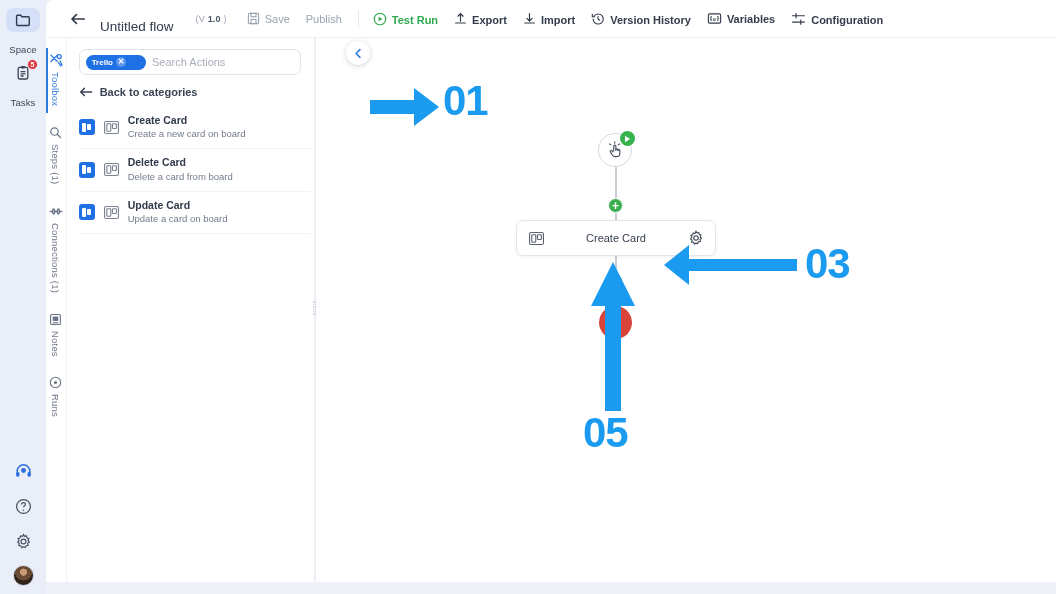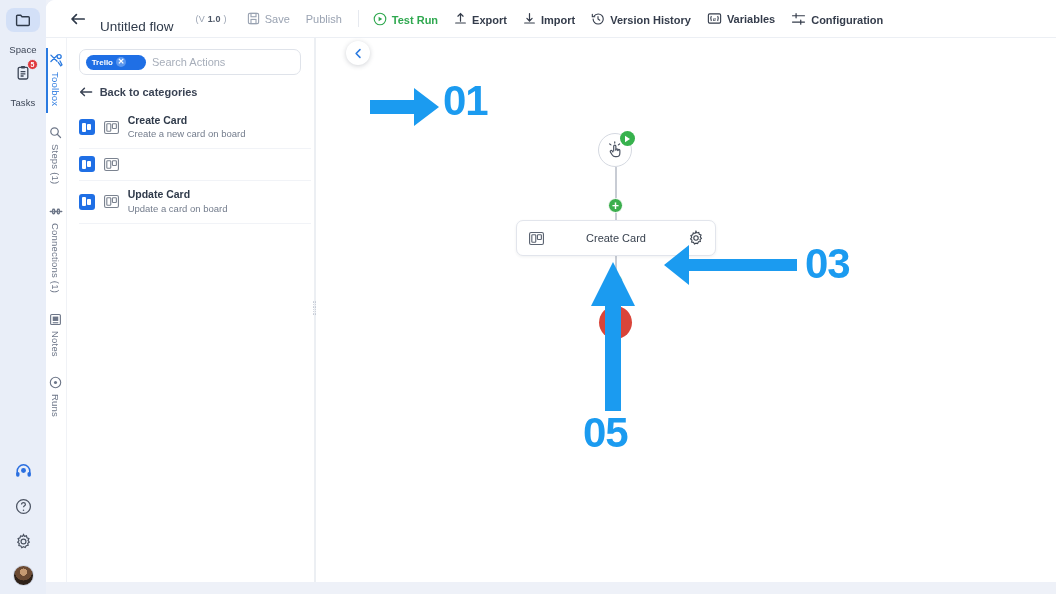--- a/index.html
+++ b/index.html
@@ -403,20 +403,24 @@
           <div class="act-item">
             <span class="trello-ico">
                 <i class="a"></i>
                 <i class="b"></i>
               </span>
             <svg class="card-ico" viewBox="0 0 18 16" fill="none" stroke="#7b8390" stroke-width="1.2">
               <rect x="1.6" y="1.6" width="14.8" height="12.8" rx="1.6"></rect>
               <rect x="4" y="4" width="4.2" height="8" rx=".8"></rect>
               <rect x="10" y="4" width="4.2" height="5" rx=".8"></rect>
             </svg>
+            <div class="act-txt">
+              <div class="act-title">Delete Card</div>
+              <div class="act-sub">Delete a card from board</div>
+            </div>
           </div>
 
           <div class="act-item">
             <span class="trello-ico">
                 <i class="a"></i>
                 <i class="b"></i>
               </span>
             <svg class="card-ico" viewBox="0 0 18 16" fill="none" stroke="#7b8390" stroke-width="1.2">
               <rect x="1.6" y="1.6" width="14.8" height="12.8" rx="1.6"></rect>
               <rect x="4" y="4" width="4.2" height="8" rx=".8"></rect>

